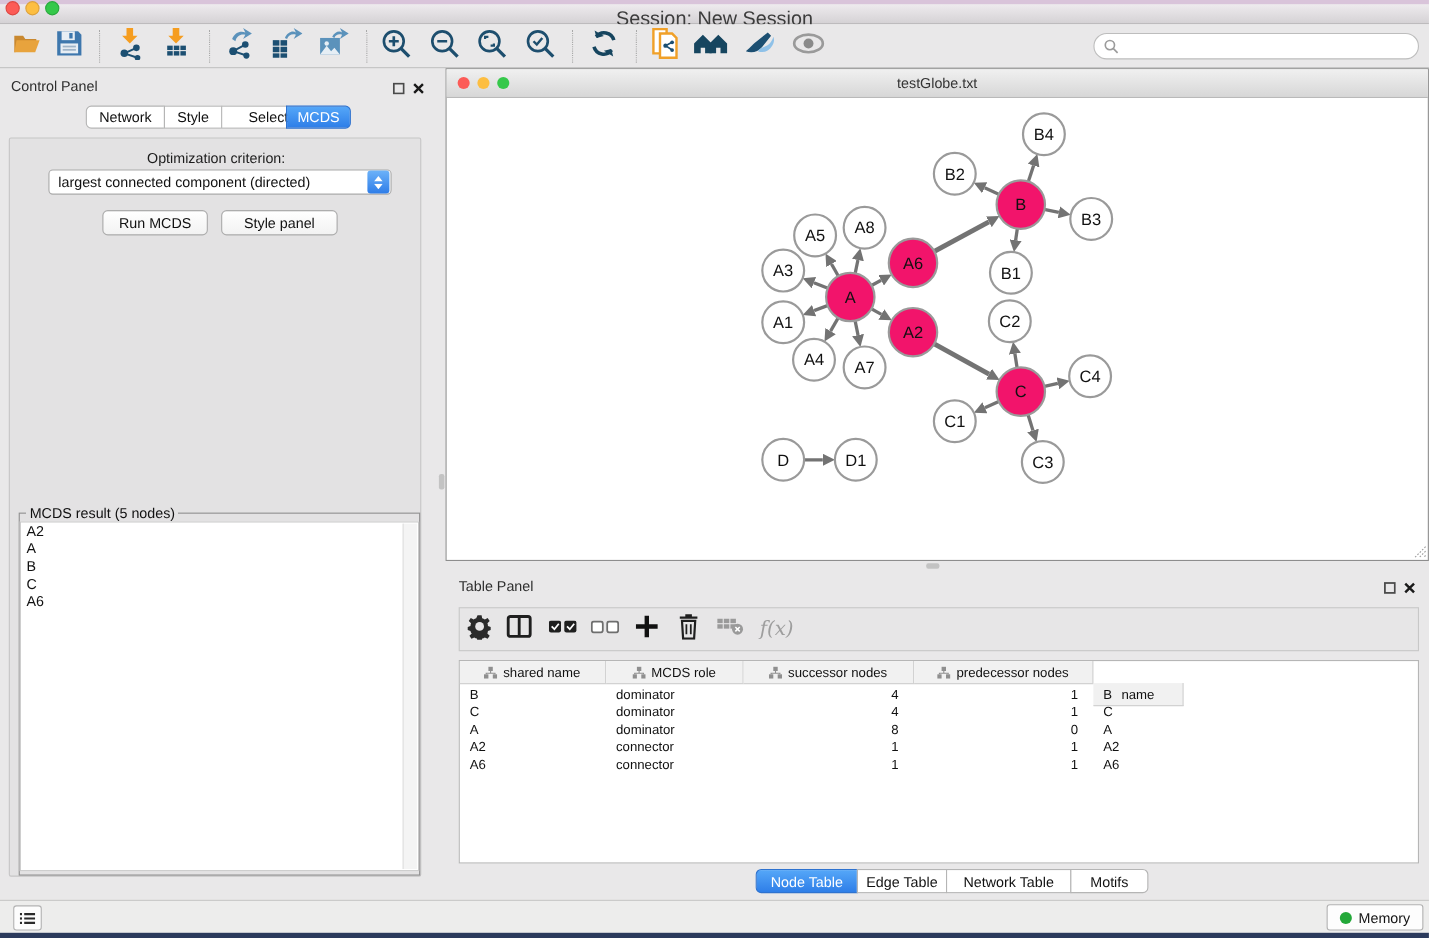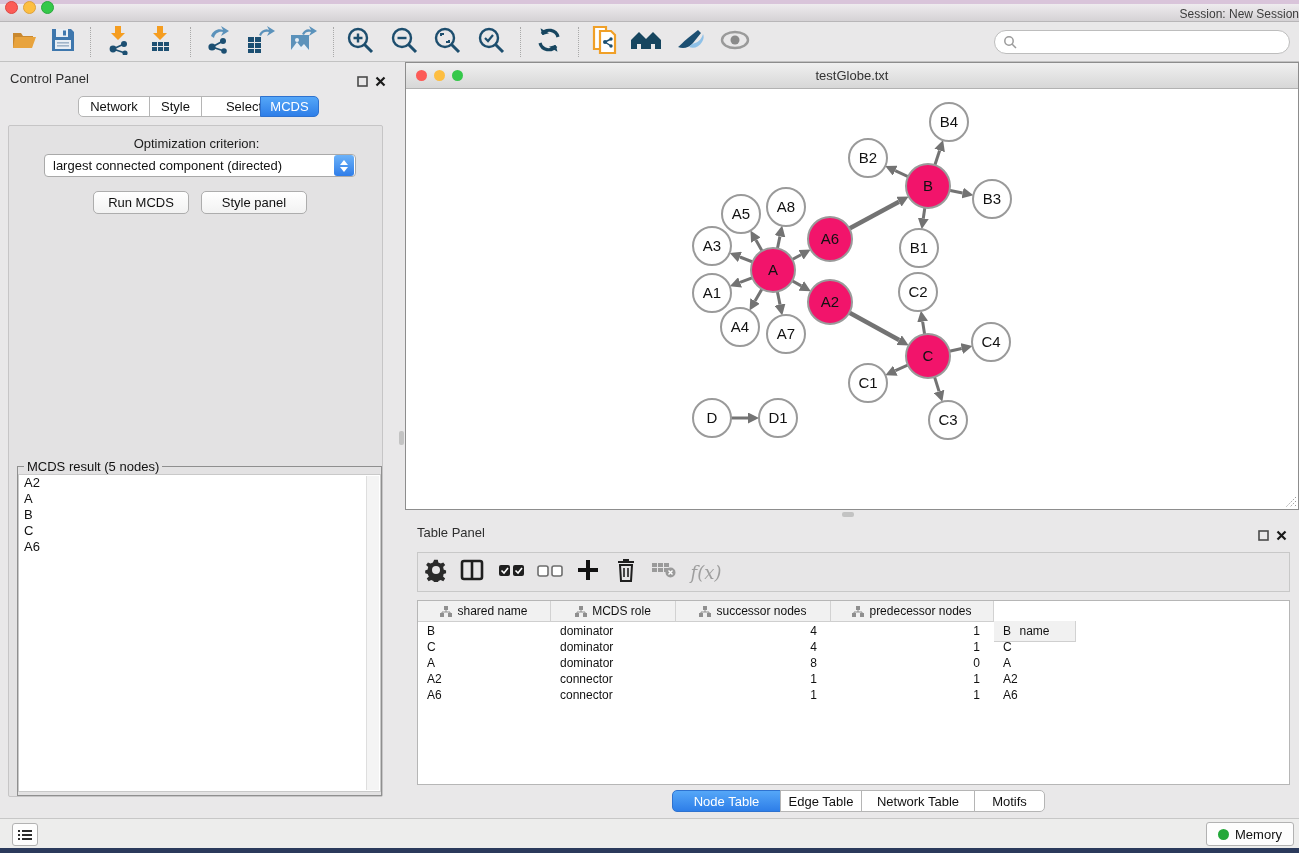--- a/index.html
+++ b/index.html
@@ -4,21 +4,21 @@
 <style>
   * { margin:0; padding:0; box-sizing:border-box; }
   html,body { width:1299px; height:853px; }
   body { font-family:"Liberation Sans", sans-serif; background:#e9e8e9; position:relative; overflow:hidden; }
   #app { position:absolute; inset:0; width:1299px; height:853px; background:#e9e8e9; }
 
   
   .top-strip { position:absolute; left:0; top:0; width:1299px; height:4px; background:#d9c4da; }
   .title-bar { position:absolute; left:0; top:4px; width:1299px; height:18px;
     background:linear-gradient(#eeebee,#d5d2d5); border-bottom:1px solid #b8b6b8; }
-  .title-text { position:absolute; left:0; right:0; top:3px; text-align:right; font-size:12px; color:#3c3c3c; }
+  .title-text { position:absolute; left:0; right:0; top:3px; text-align:center; font-size:18px; color:#3c3c3c; }
   .lights { position:absolute; left:5px; top:-3px; display:flex; gap:5px; }
   .light { width:13px; height:13px; border-radius:50%; }
   .light.red    { background:#fc5b57; border:1px solid #dd4742; }
   .light.yellow { background:#fdbe41; border:1px solid #dda13c; }
   .light.green  { background:#35c84a; border:1px solid #2aa83d; }
 
   
   .main-toolbar { position:absolute; left:0; top:22px; width:1299px; height:40px;
     background:#e9e8e9; border-bottom:1px solid #c2c2c2; }
   .tb-icon { position:absolute; top:50%; transform:translate(-50%,-50%); cursor:pointer; }
@@ -594,21 +594,21 @@
           <div class="td-cell" style="width: 133px; text-align: left; padding: 0px 0px 0px 9px;">A6</div>
           <div class="td-cell" style="width: 125px; text-align: left; padding: 0px 0px 0px 9px;">connector</div>
           <div class="td-cell" style="width: 155px; text-align: right; padding: 0px 14px 0px 0px;">1</div>
           <div class="td-cell" style="width: 163px; text-align: right; padding: 0px 14px 0px 0px;">1</div>
           <div class="td-cell" style="width: 82px; text-align: left; padding: 0px 0px 0px 9px;">A6</div>
         </div>
       </div>
   </div>
 
   <div class="bottom-tabs" id="bottom-tabs">
-      <div class="seg-tab bt first active" style="width: 109px;">Node Table</div>
+      <div class="seg-tab bt first active" style="width: 93px; margin-left: 15px;">Node Table</div>
       <div class="seg-tab bt" style="width: 82px;">Edge Table</div>
       <div class="seg-tab bt" style="width: 114px;">Network Table</div>
       <div class="seg-tab bt last" style="width: 71px;">Motifs</div>
     </div>
 
   <div class="status-bar">
     <div class="sb-btn" style="left:12px; top:4px; width:26px; height:23px;">
       <svg width="14" height="12" viewBox="0 0 14 12">
           <g stroke="#2b2b2b" stroke-width="2">
             <path d="M4 2h10M4 6h10M4 10h10"></path>

